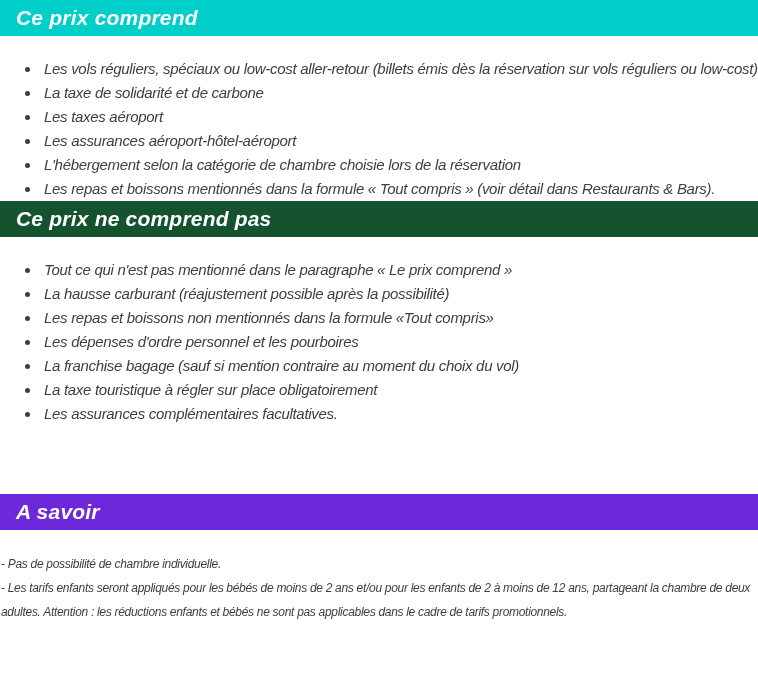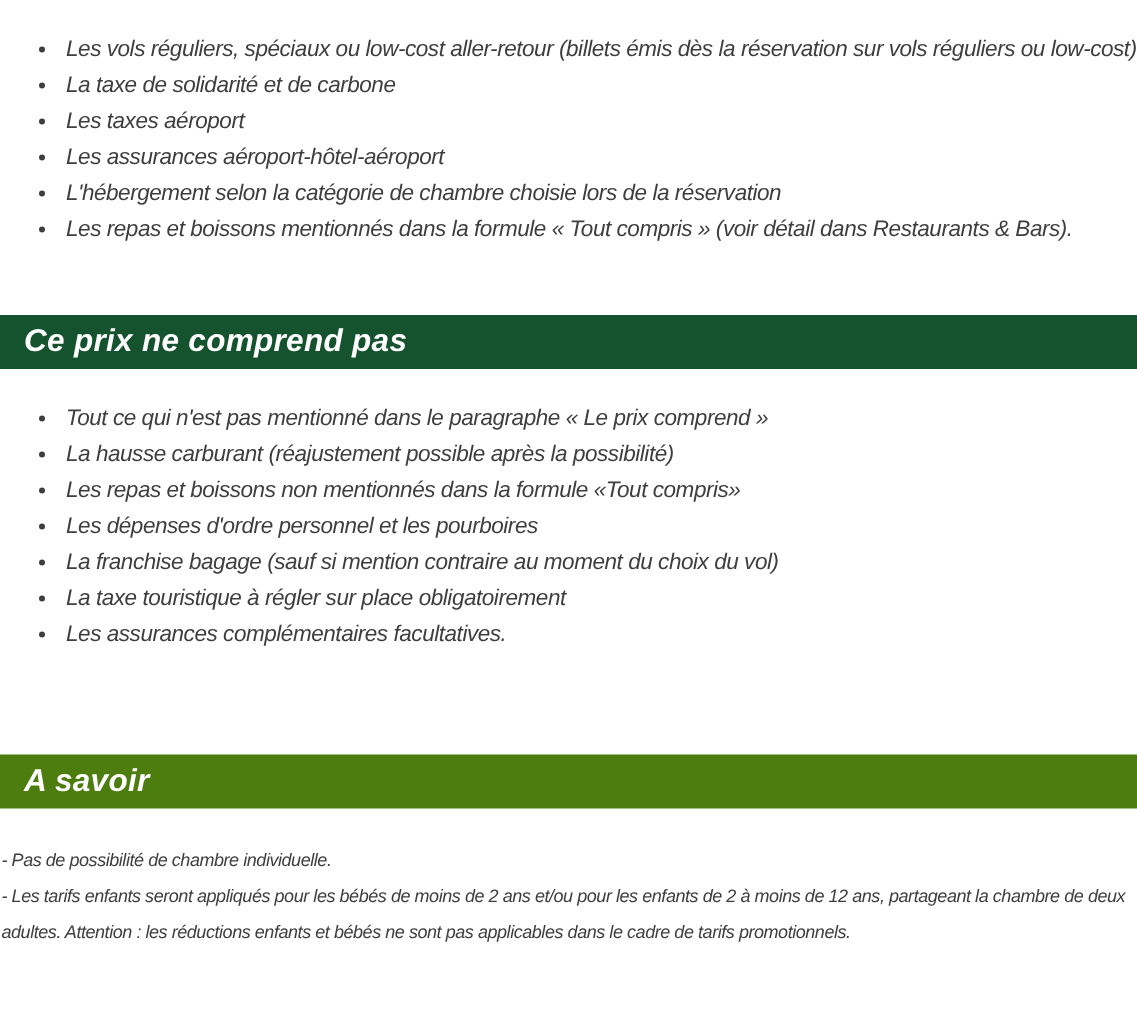--- a/index.html
+++ b/index.html
@@ -31,38 +31,41 @@
     color: #3e3e3e;
   }
   .bullet-list li {
     font-style: italic;
     font-size: 15px;
     line-height: 24px;
     letter-spacing: -0.3px;
     white-space: nowrap;
     padding-left: 3px;
   }
-  #list-included { margin-bottom: 45px; }
+  #list-included { }
   #list-not-included { margin-bottom: 68px; }
   .notes {
     margin-top: 22px;
     padding: 0 4px 0 1px;
     color: #3e3e3e;
   }
   .notes p {
     font-style: italic;
     font-size: 12px;
     line-height: 24px;
     letter-spacing: -0.3px;
   }
 </style>
 </head>
 <body>
 
 <section>
+  <div class="section-header accent-bg" style="background: rgb(0, 206, 200); color: rgb(255, 255, 255);">
+    <span>Ce prix comprend</span>
+  </div>
   <ul id="list-included" class="bullet-list">
       <li>Les vols réguliers, spéciaux ou low-cost aller-retour (billets émis dès la réservation sur vols réguliers ou low-cost)</li>
       <li>La taxe de solidarité et de carbone</li>
       <li>Les taxes aéroport</li>
       <li>Les assurances aéroport-hôtel-aéroport</li>
       <li>L'hébergement selon la catégorie de chambre choisie lors de la réservation</li>
       <li>Les repas et boissons mentionnés dans la formule « Tout compris » (voir détail dans Restaurants &amp; Bars).</li>
     </ul>
 </section>
 
@@ -75,20 +78,20 @@
       <li>La hausse carburant (réajustement possible après la possibilité)</li>
       <li>Les repas et boissons non mentionnés dans la formule «Tout compris»</li>
       <li>Les dépenses d'ordre personnel et les pourboires</li>
       <li>La franchise bagage (sauf si mention contraire au moment du choix du vol)</li>
       <li>La taxe touristique à régler sur place obligatoirement</li>
       <li>Les assurances complémentaires facultatives.</li>
     </ul>
 </section>
 
 <section>
-  <div class="section-header accent-bg" style="background: #4d7c0f; color: rgb(255, 255, 255);">
+  <div class="section-header accent-bg" style="background: #6d28d9; color: rgb(255, 255, 255);">
     <span>A savoir</span>
   </div>
   <div class="notes">
       <p>- Pas de possibilité de chambre individuelle.</p>
       <p>- Les tarifs enfants seront appliqués pour les bébés de moins de 2 ans et/ou pour les enfants de 2 à moins de 12 ans, partageant la chambre de deux adultes. Attention : les réductions enfants et bébés ne sont pas applicables dans le cadre de tarifs promotionnels.</p>
     </div>
 </section>
 
 </body></html>

